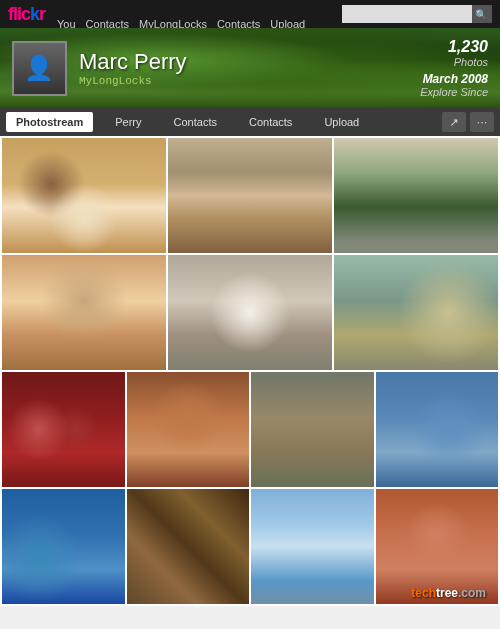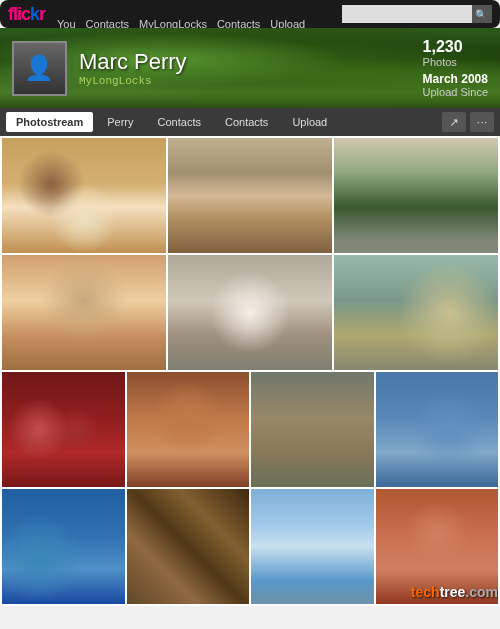--- a/index.html
+++ b/index.html
@@ -6,21 +6,20 @@
     body { width: 500px; height: 629px; font-family: Arial, sans-serif; background: #f0f0f0; overflow: hidden; }
 
     
     .top-nav {
       background: #1a1a1a;
       height: 28px;
       display: flex;
       align-items: center;
       padding: 0 8px;
       gap: 12px;
-      border-radius: 8px;
     }
     .flickr-logo {
       font-size: 18px;
       font-weight: bold;
       color: #ff0084;
       letter-spacing: -1px;
     }
     .flickr-logo span { color: #0063dc; }
     .top-nav-links {
       display: flex;
@@ -112,22 +111,23 @@
       text-shadow: 1px 1px 3px rgba(0,0,0,0.8);
     }
     .profile-username {
       color: #aad060;
       font-size: 11px;
       font-family: Liberation Mono, monospace;
     }
     .profile-stats {
       position: relative;
       z-index: 1;
-      text-align: left;
+      text-align: right;
       color: #fff;
+      font-style: italic;
     }
     .stat-number {
       font-size: 16px;
       font-weight: bold;
       color: #fff;
     }
     .stat-label {
       font-size: 11px;
       color: #ccc;
     }
@@ -138,21 +138,21 @@
       margin-top: 4px;
     }
 
     
     .sub-nav {
       background: #3a3a3a;
       height: 28px;
       display: flex;
       align-items: center;
       padding: 0 6px;
-      gap: 4px;
+      gap: 12px;
     }
     .sub-nav-tab {
       color: #ddd;
       font-size: 11px;
       padding: 4px 10px;
       cursor: pointer;
       border-radius: 2px;
       text-decoration: none;
     }
     .sub-nav-tab.active {
@@ -272,23 +272,23 @@
     }
     .man-detail {
       background:
         radial-gradient(circle at 50% 40%, #d08060 0%, transparent 35%),
         linear-gradient(180deg, #b05830 0%, #c87050 40%, #d08060 70%, #903820 100%);
     }
 
     .techtree-watermark {
       position: absolute;
       bottom: 4px;
-      right: 0;
+      right: 12px;
       color: rgba(255,255,255,0.7);
-      font-size: 14px;
+      font-size: 12px;
       font-weight: bold;
       z-index: 10;
       text-shadow: 1px 1px 2px rgba(0,0,0,0.8);
     }
     .techtree-watermark span { color: #ff6600; }
   </style>
 </head>
 <body>
 
 <div class="top-nav">
@@ -314,21 +314,21 @@
     <div class="avatar-silhouette">👤</div>
   </div>
   <div class="profile-info">
     <div class="profile-name">Marc Perry</div>
     <div class="profile-username">MyLongLocks</div>
   </div>
   <div class="profile-stats">
     <div class="stat-number">1,230</div>
     <div class="stat-label">Photos</div>
     <div class="stat-date">March 2008</div>
-    <div class="stat-label">Upload Since</div>
+    <div class="stat-label">Explore Since</div>
   </div>
 </div>
 
 <div class="sub-nav">
   <a class="sub-nav-tab active">Photostream</a>
   <a class="sub-nav-tab">Perry</a>
   <a class="sub-nav-tab">Contacts</a>
   <a class="sub-nav-tab">Contacts</a>
   <a class="sub-nav-tab">Upload</a>
   <div class="sub-nav-actions">

